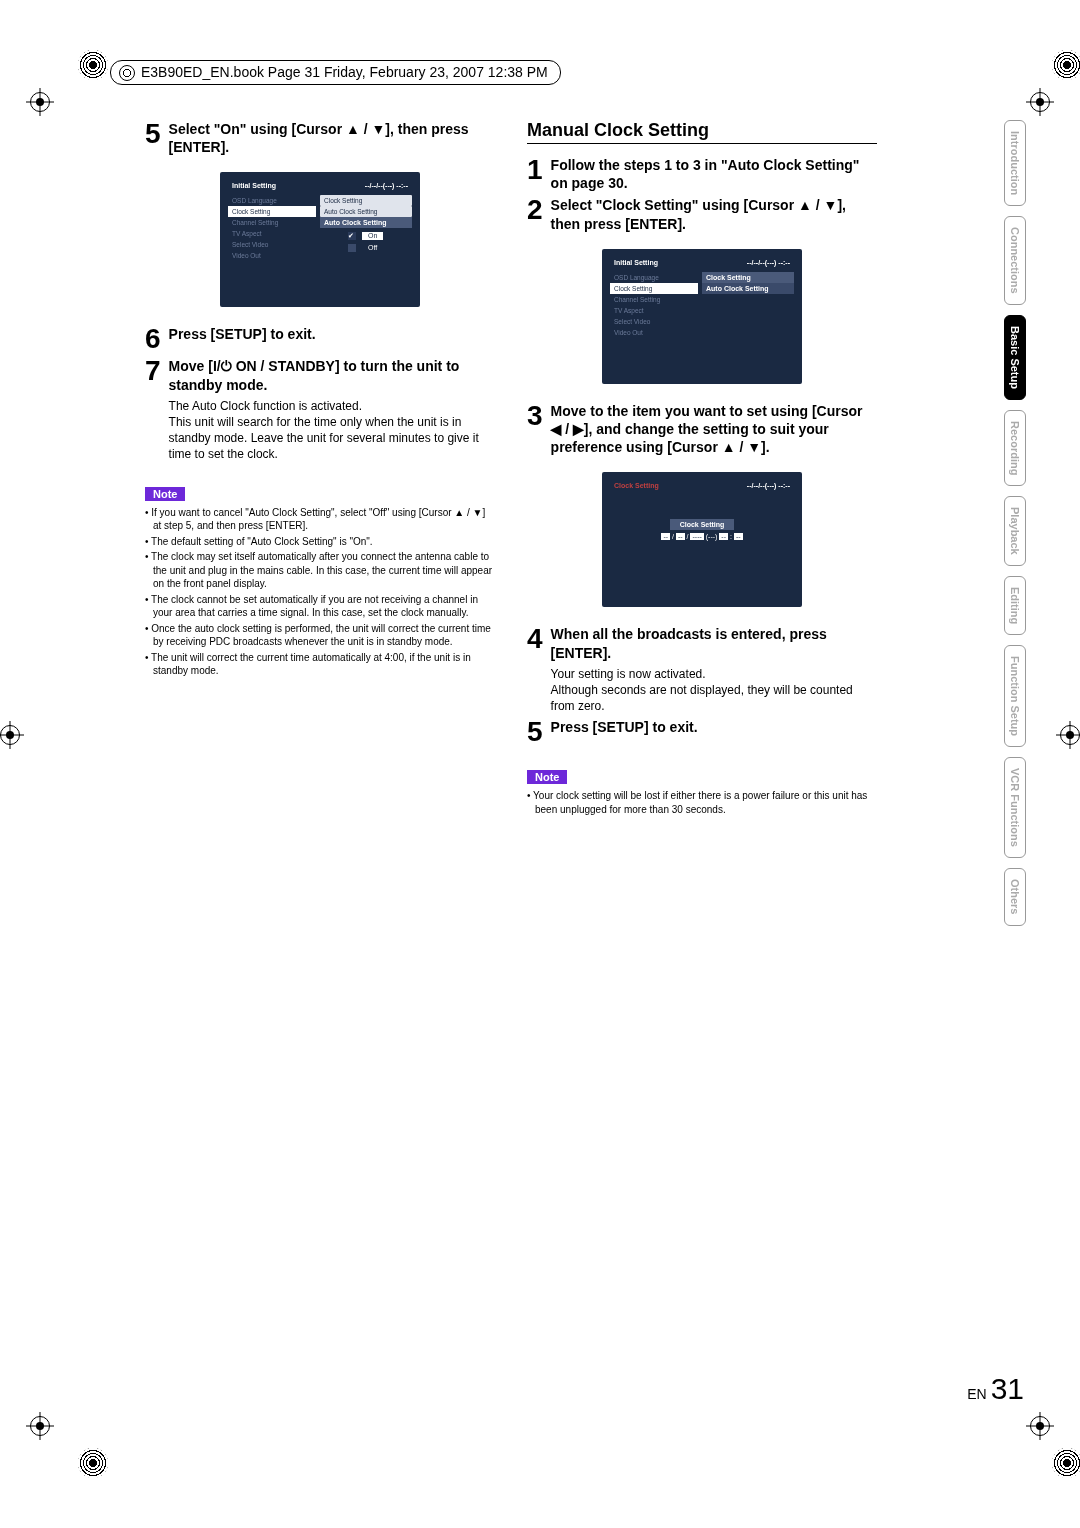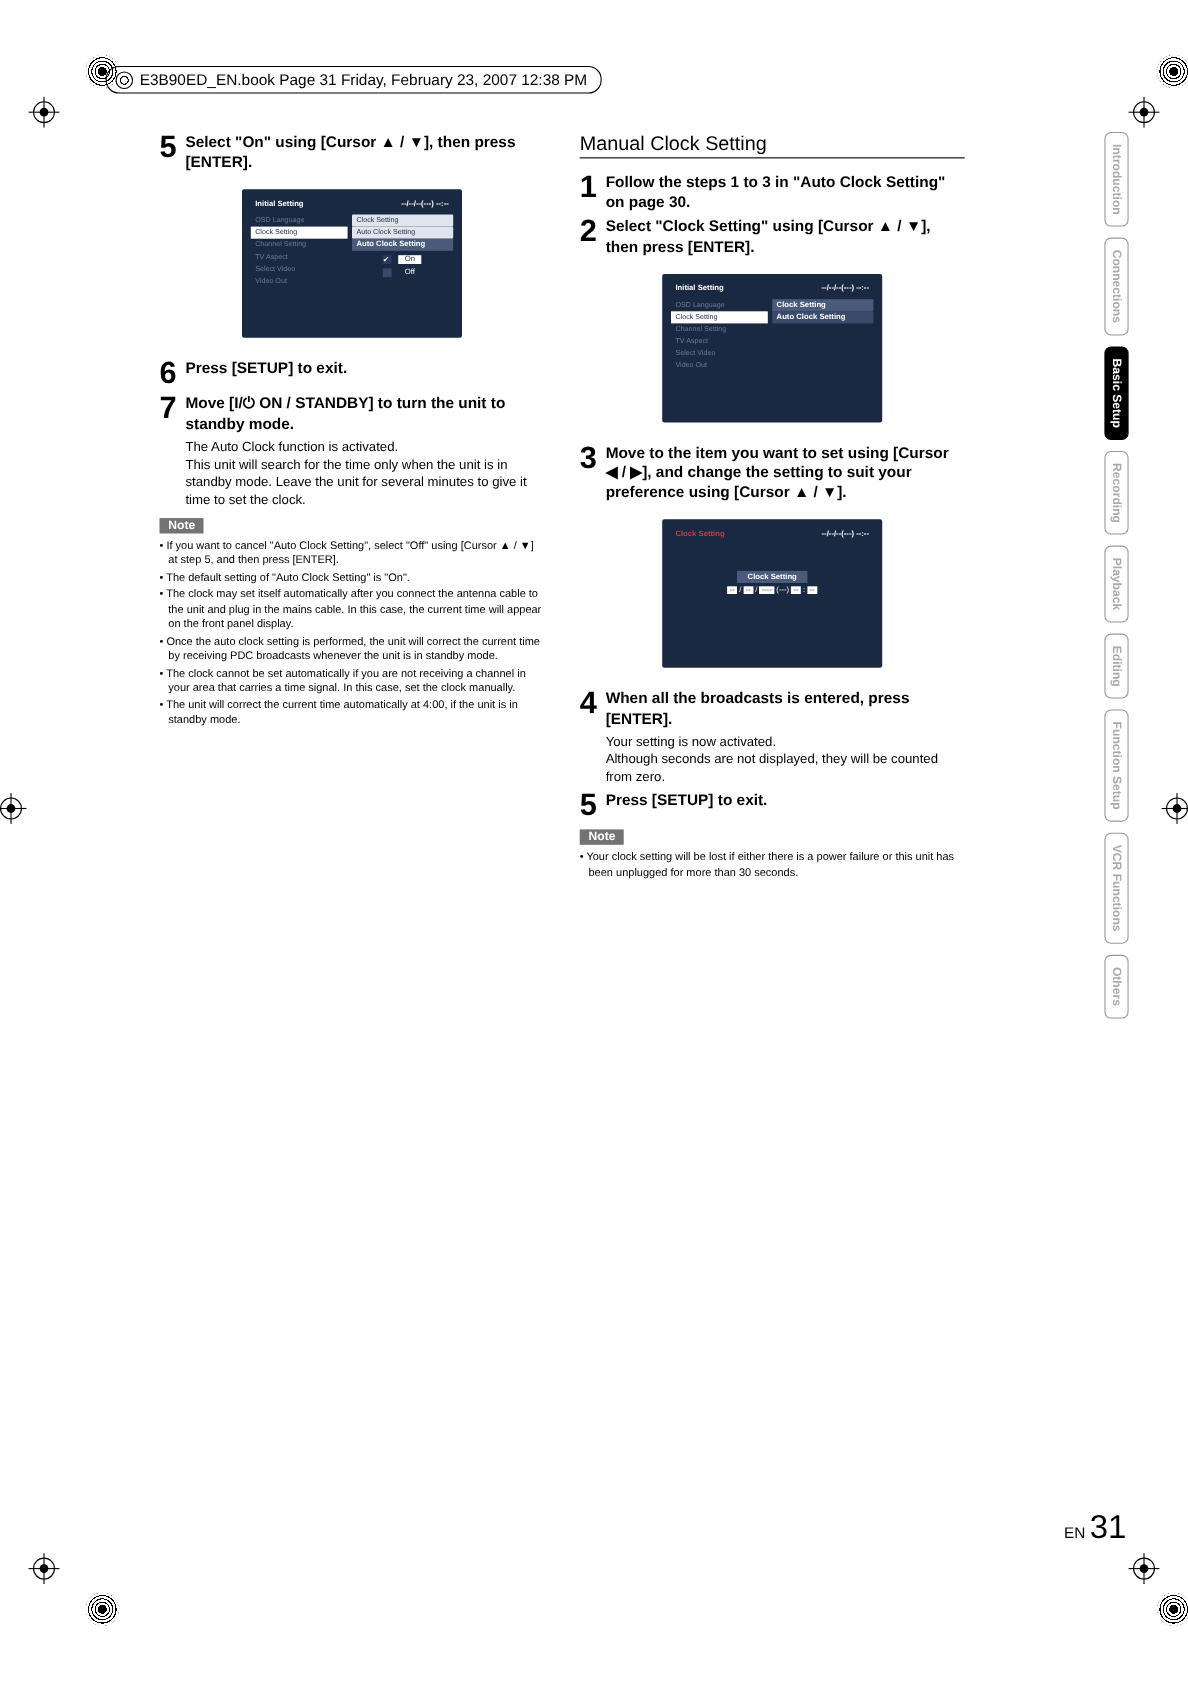--- a/index.html
+++ b/index.html
@@ -11,56 +11,56 @@
     .cm-top-right { top: 92px; right: 30px; }
     .cm-bottom-left { bottom: 92px; left: 30px; }
     .cm-bottom-right { bottom: 92px; right: 30px; }
     
     .target { position: absolute; width: 30px; height: 30px; border-radius: 50%; background: radial-gradient(circle, #000 15%, transparent 16%), repeating-radial-gradient(circle, #000 0 1px, transparent 1px 3px); }
     .tgt-top-left { top: 50px; left: 78px; }
     .tgt-top-right { top: 50px; right: -2px; }
     .tgt-bottom-left { bottom: 50px; left: 78px; }
     .tgt-bottom-right { bottom: 50px; right: -2px; }
     
-    .page-meta { position: absolute; top: 60px; left: 96px; font-size: 14px; border: 0.5px solid #000; padding: 3px 12px 3px 8px; border-radius: 12px; }
+    .page-meta { position: absolute; top: 60px; left: 110px; font-size: 14px; border: 0.5px solid #000; padding: 3px 12px 3px 8px; border-radius: 12px; }
     .page-meta::before { content: ""; display: inline-block; width: 14px; height: 14px; border: 1px solid #000; border-radius: 50%; background: radial-gradient(circle, #fff 30%, #000 31%, #000 40%, #fff 41%); margin-right: 6px; vertical-align: middle; }
     
     .content { position: absolute; top: 120px; left: 145px; right: 100px; display: flex; gap: 32px; }
     .col { flex: 1; }
     .col-left { max-width: 350px; }
     .col-right { max-width: 350px; }
     
     .step { display: flex; gap: 8px; margin-bottom: 4px; }
     .step-num { font-size: 28px; font-weight: bold; line-height: 1; }
     .step-body { flex: 1; }
     .step-title { font-size: 14px; font-weight: bold; line-height: 1.3; }
     .step-text { font-size: 12px; margin-top: 4px; line-height: 1.35; }
     
-    .section-title { font-size: 18px; font-weight: normal; border-bottom: 1px solid #000; padding-bottom: 2px; margin-bottom: 12px; }
+    .section-title { font-size: 18px; font-weight: bold; border-bottom: 1px solid #000; padding-bottom: 2px; margin-bottom: 12px; }
     
     .osd-screen { background: #1a2942; border-radius: 2px; margin: 16px auto 18px; width: 200px; height: 135px; padding: 8px; color: #fff; font-size: 7px; }
     .osd-titlebar { display: flex; justify-content: space-between; font-weight: bold; padding: 2px 4px; }
     .osd-menu { display: flex; gap: 4px; margin-top: 4px; }
     .osd-left { width: 88px; }
     .osd-left-item { color: #6b7a99; padding: 2px 4px; font-size: 6.5px; }
     .osd-left-item.active { background: #fff; color: #1a2942; }
     .osd-highlight { background: #e0e4ec; color: #1a2942; border-radius: 1px; }
     .osd-right { flex: 1; }
     .osd-panel-header { background: #4a5a7a; padding: 2px 4px; font-weight: bold; }
     .osd-radio { display: flex; gap: 6px; margin-top: 4px; padding-left: 28px; }
     .osd-check { width: 8px; height: 8px; background: #3a4a6a; display: inline-block; }
     .osd-check.on { background: #2a3a5a; }
     .osd-label { background: #fff; color: #1a2942; padding: 0 6px; }
     .osd-label.dim { background: transparent; color: #fff; }
     .osd-clock-box { text-align: center; margin-top: 28px; }
     .osd-clock-header { background: #4a5a7a; padding: 2px 10px; display: inline-block; font-weight: bold; }
     .osd-clock-val { margin-top: 3px; font-size: 7px; }
     .osd-clock-val .white { background: #fff; color: #1a2942; padding: 0 2px; }
     
-    .note-label { background: #737373; color: #fff; font-size: 11px; font-weight: bold; padding: 1px 8px; display: inline-block; margin-top: 4px; }
+    .note-label { background: #6d28d9; color: #fff; font-size: 11px; font-weight: bold; padding: 1px 8px; display: inline-block; margin-top: 20px; }
     .note-list { list-style: none; margin-top: 4px; }
     .note-list li { font-size: 10px; line-height: 1.35; padding-left: 8px; text-indent: -8px; margin-bottom: 2px; }
     .note-list li::before { content: "• "; }
     
     .side-tabs { position: absolute; right: 48px; top: 120px; width: 28px; }
     .tab { writing-mode: vertical-rl; font-size: 11px; font-weight: bold; padding: 10px 4px; border: 1px solid #999; border-radius: 6px; margin-bottom: 10px; color: #aaa; text-align: center; }
     .tab.active { background: #000; color: #fff; border-color: #000; }
     
     .page-num { position: absolute; right: 56px; bottom: 122px; font-size: 14px; }
     .page-num span.big { font-size: 30px; }
@@ -171,22 +171,22 @@
         <div class="step-text" style="white-space:pre-line">The Auto Clock function is activated.
 This unit will search for the time only when the unit is in standby mode. Leave the unit for several minutes to give it time to set the clock.</div>
       </div>
     </div>
 
     <div class="note-label">Note</div>
     <ul class="note-list">
       <li>If you want to cancel "Auto Clock Setting", select "Off" using [Cursor ▲ / ▼] at step 5, and then press [ENTER].</li>
       <li>The default setting of "Auto Clock Setting" is "On".</li>
       <li>The clock may set itself automatically after you connect the antenna cable to the unit and plug in the mains cable. In this case, the current time will appear on the front panel display.</li>
+      <li>The clock cannot be set automatically if you are not receiving a channel in your area that carries a time signal. In this case, set the clock manually.</li>
       <li>Once the auto clock setting is performed, the unit will correct the current time by receiving PDC broadcasts whenever the unit is in standby mode.</li>
-      <li>The clock cannot be set automatically if you are not receiving a channel in your area that carries a time signal. In this case, set the clock manually.</li>
       <li>The unit will correct the current time automatically at 4:00, if the unit is in standby mode.</li>
     </ul>
   </div>
 
   <div class="col col-right">
     <div class="section-title">Manual Clock Setting</div>
 
     <div class="step">
       <div class="step-num">1</div>
       <div class="step-body">

